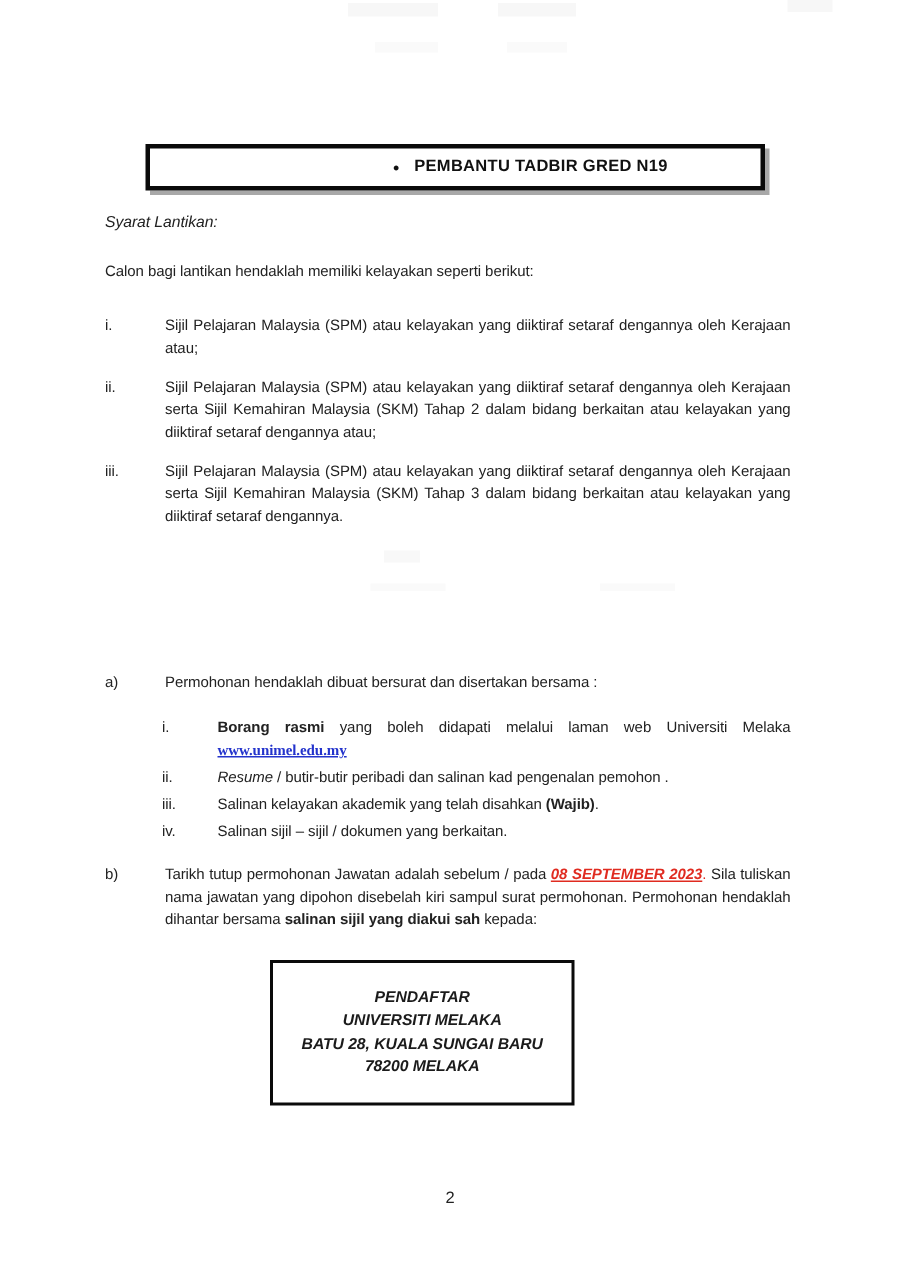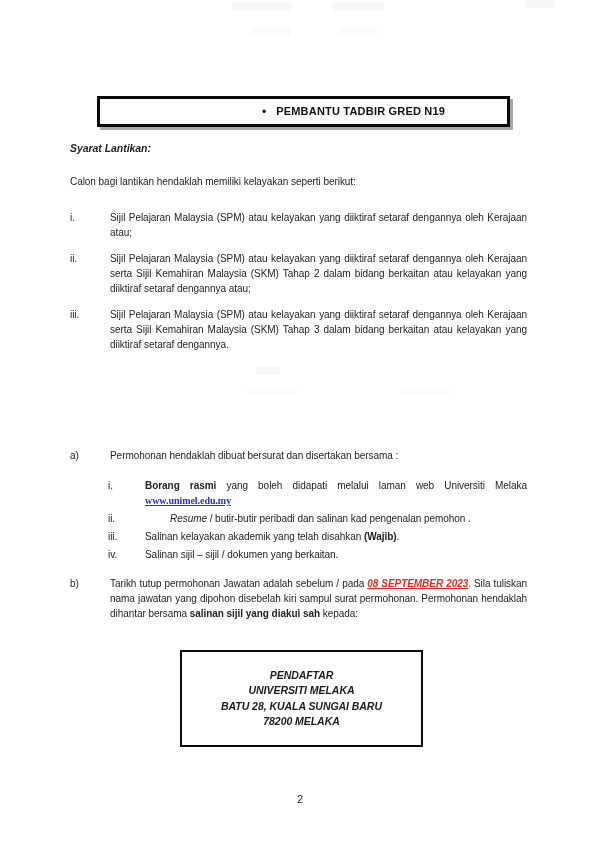--- a/index.html
+++ b/index.html
@@ -17,21 +17,21 @@
     position:absolute; left:97px; top:96px; width:413px; height:31px;
     border:3px solid #0a0a0a; background:#ffffff;
     box-shadow:3px 3px 0 #a8a8a8;
     display:flex; align-items:center;
   }
   .title-box .inner { display:flex; align-items:center; gap:10px; padding-left:162px; }
   .title-bullet { font-size:12px; line-height:1; color:#111; }
   .title-text { font-weight:bold; font-size:11px; letter-spacing:0.2px; color:#111; white-space:nowrap; }
 
   
-  .syarat-heading { position:absolute; left:70px; top:141px; font-weight:bold; font-style:italic; font-size:10.5px; }
+  .syarat-heading { position:absolute; left:70px; top:141px; font-weight:normal; font-style:italic; font-size:10.5px; }
   .intro { position:absolute; left:70px; top:174px; font-size:10px;text-align:right; }
 
   
   .main-list { position:absolute; left:70px; top:210px; width:457px; }
   .m-item { display:flex; margin-bottom:11px; }
   .m-num { width:40px; flex:0 0 40px; }
   .m-text { flex:1; text-align:justify; text-justify:inter-word; }
 
   
   .cara-heading { position:absolute; left:0; top:415px; width:100%; text-align:center;
@@ -43,32 +43,32 @@
   .a-row { display:flex; margin-bottom:3px; }
   .a-num { width:37px; flex:0 0 37px; }
   .a-text { flex:1; }
   .just-force { text-align:justify; text-align-last:justify; }
 
   .item-b { position:absolute; left:70px; top:576px; width:457px; display:flex; }
   .item-b .m-num { width:40px; flex:0 0 40px; }
   .item-b .m-text { flex:1; text-align:justify; text-justify:inter-word; }
 
   .b { font-weight:bold; }
-  .it { font-style:italic;margin-left:25px; }
+  .it { font-style:italic; }
   .red-date { color:#e02b20; font-weight:bold; font-style:italic; text-decoration:underline; }
   .red-dot { color:#e02b20; }
   .link { color:#2333cc; font-weight:bold; text-decoration:underline; cursor:pointer;font-family:Liberation Serif, serif; }
 
   
   .address-box {
-    position:absolute; left:180px; top:640px; width:243px; height:97px;
+    position:absolute; left:180px; top:640px; width:203px; height:97px;
     border:2.5px solid #0a0a0a; background:#fff;
     display:flex; flex-direction:column; justify-content:center;
     text-align:center; font-weight:bold; font-style:italic;
-    font-size:10.5px; line-height:15.5px; color:#1b1b1b;margin-top:10px;
+    font-size:10.5px; line-height:15.5px; color:#1b1b1b;
   }
 
   .page-num { position:absolute; left:0; top:792px; width:100%; text-align:center; font-size:11px; }
 </style>
 </head>
 <body>
 
 <div class="page">
 
   <div class="ghost" style="left:232px;top:2px;width:60px;height:9px;background:#f7f7f7;"></div>

